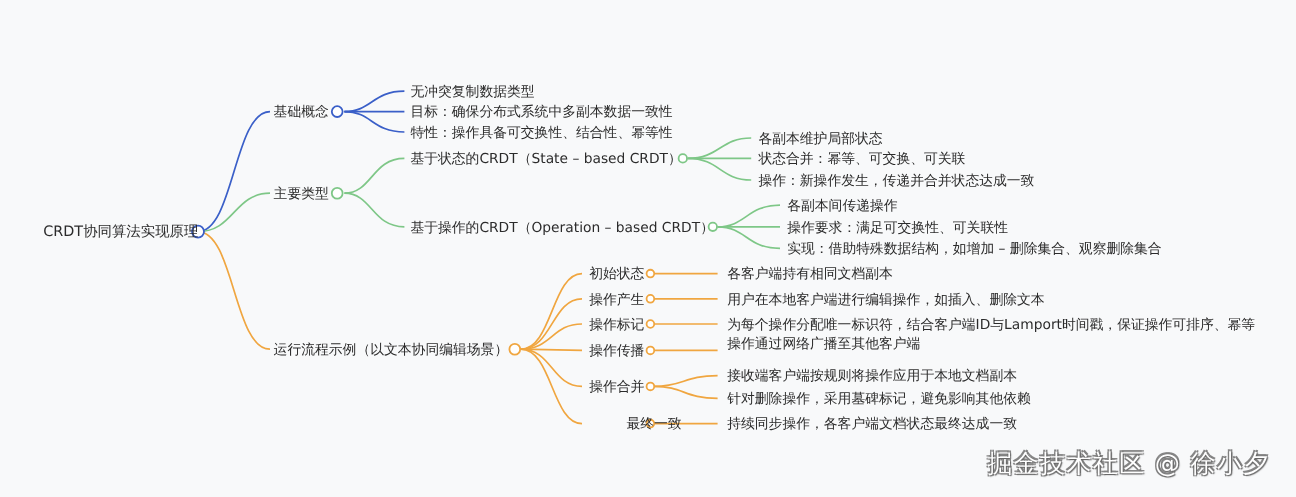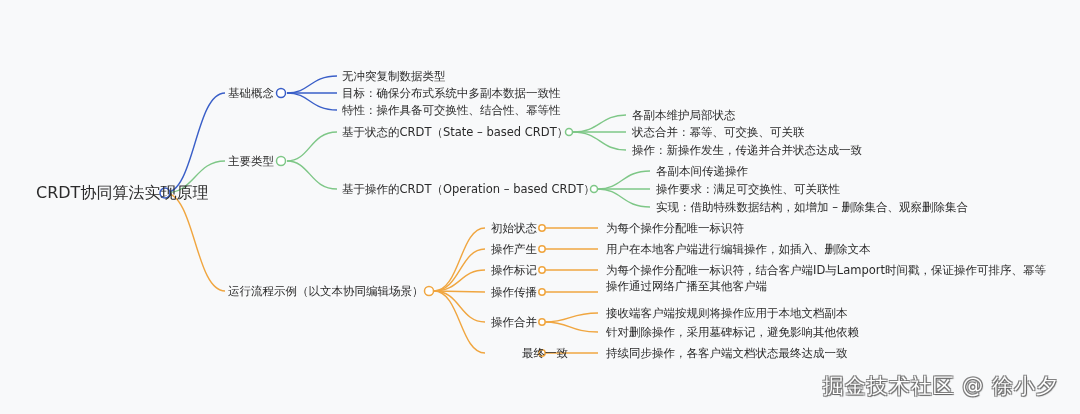--- a/index.html
+++ b/index.html
@@ -7,21 +7,21 @@
     width:1080px; height:414px; overflow:hidden;
     background:#f8f9fa;
     font-family:"DejaVu Sans","Liberation Sans",sans-serif;
     position:relative;
   }
   #canvas { position:absolute; left:0; top:0; width:1080px; height:414px; }
   .lbl {
     position:absolute; font-size:11.5px; color:#2b2b2b; white-space:nowrap;
     line-height:14px; transform:translateY(-50%);
   }
-  .root { font-size:16px; }
+  .root { font-size:12px; }
   .watermark {
     position:absolute; right:22px; bottom:14px; font-size:21px; color:#fff;
     letter-spacing:1px;
     text-shadow: 0 0 1px #555, 1px 1px 1px #666, -1px -1px 0 #888, 1px -1px 0 #888, -1px 1px 0 #888;
   }
 </style>
 </head>
 <body>
 
 <svg id="canvas" width="1080" height="414" viewBox="0 0 1080 414">
@@ -99,21 +99,21 @@
 <div class="lbl" style="left:656px;top:189px;">操作要求：满足可交换性、可关联性</div>
 <div class="lbl" style="left:656px;top:207px;text-align:center;">实现：借助特殊数据结构，如增加 – 删除集合、观察删除集合</div>
 
 <div class="lbl" style="left:491px;top:228px;">初始状态</div>
 <div class="lbl" style="left:491px;top:249px;">操作产生</div>
 <div class="lbl" style="left:491px;top:270px;">操作标记</div>
 <div class="lbl" style="left:491px;top:292px;">操作传播</div>
 <div class="lbl" style="left:491px;top:322px;">操作合并</div>
 <div class="lbl" style="left:491px;top:353px;margin-left:31px;">最终一致</div>
 
-<div class="lbl" style="left:606px;top:228px;">为每个操作分配唯一标识符</div>
+<div class="lbl" style="left:606px;top:228px;">各客户端持有相同文档副本</div>
 <div class="lbl" style="left:606px;top:249px;">用户在本地客户端进行编辑操作，如插入、删除文本</div>
 <div class="lbl" style="left:606px;top:270px;">为每个操作分配唯一标识符，结合客户端ID与Lamport时间戳，保证操作可排序、幂等</div>
 <div class="lbl" style="left:606px;top:286px;">操作通过网络广播至其他客户端</div>
 <div class="lbl" style="left:606px;top:313px;">接收端客户端按规则将操作应用于本地文档副本</div>
 <div class="lbl" style="left:606px;top:332px;text-align:right;">针对删除操作，采用墓碑标记，避免影响其他依赖</div>
 <div class="lbl" style="left:606px;top:353px;">持续同步操作，各客户端文档状态最终达成一致</div>
 
 <div class="watermark">掘金技术社区 @ 徐小夕</div>
 
 </body></html>

